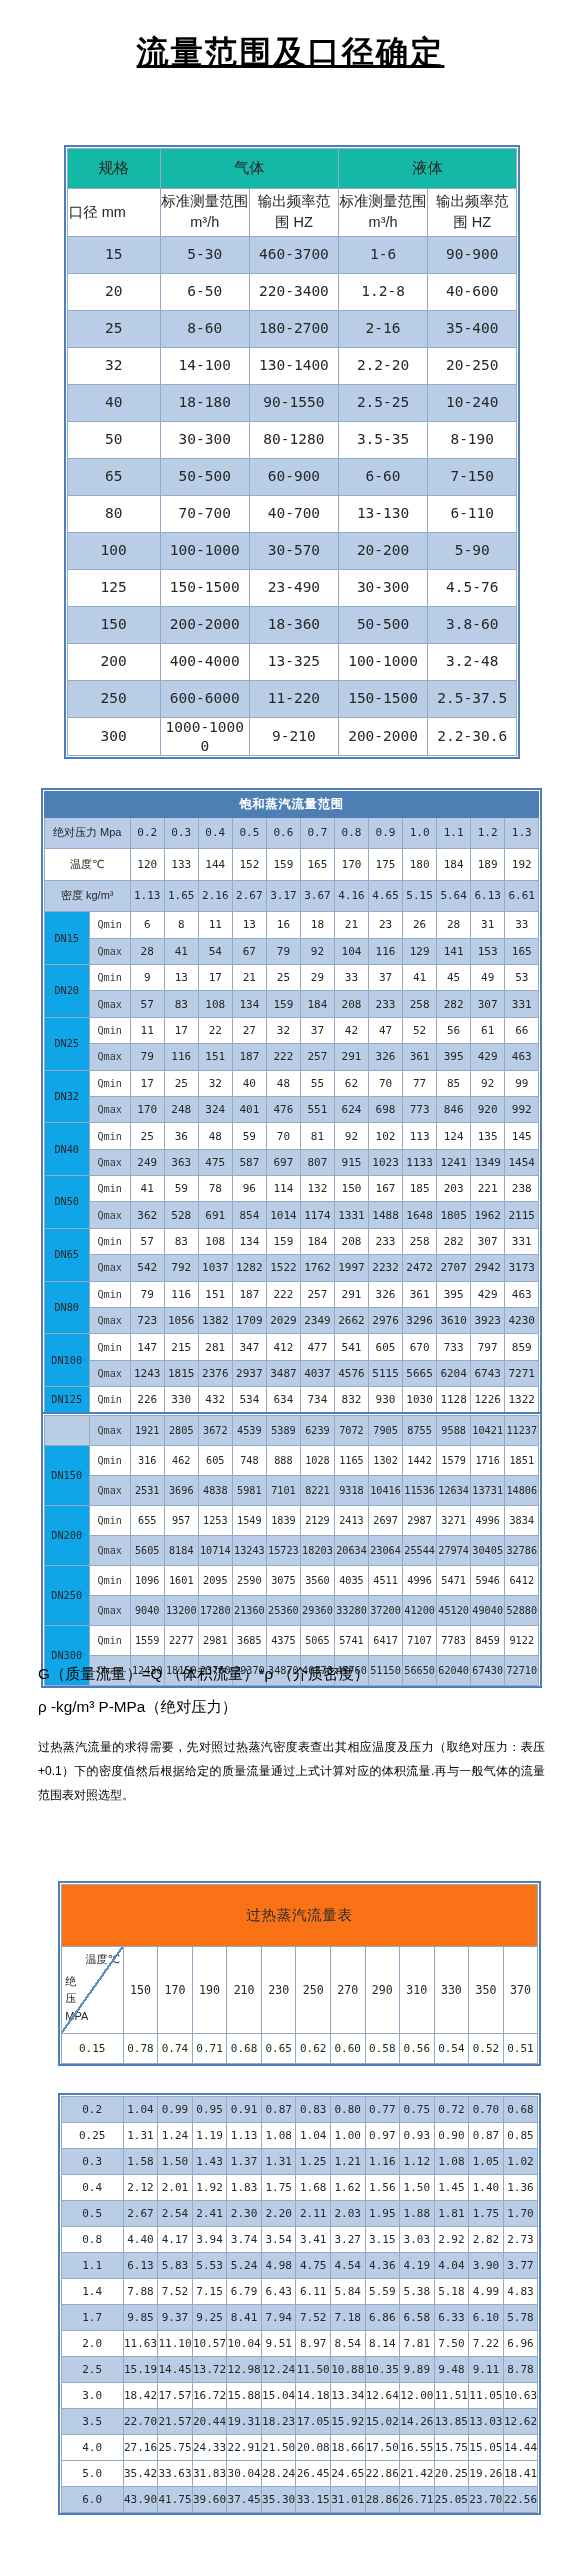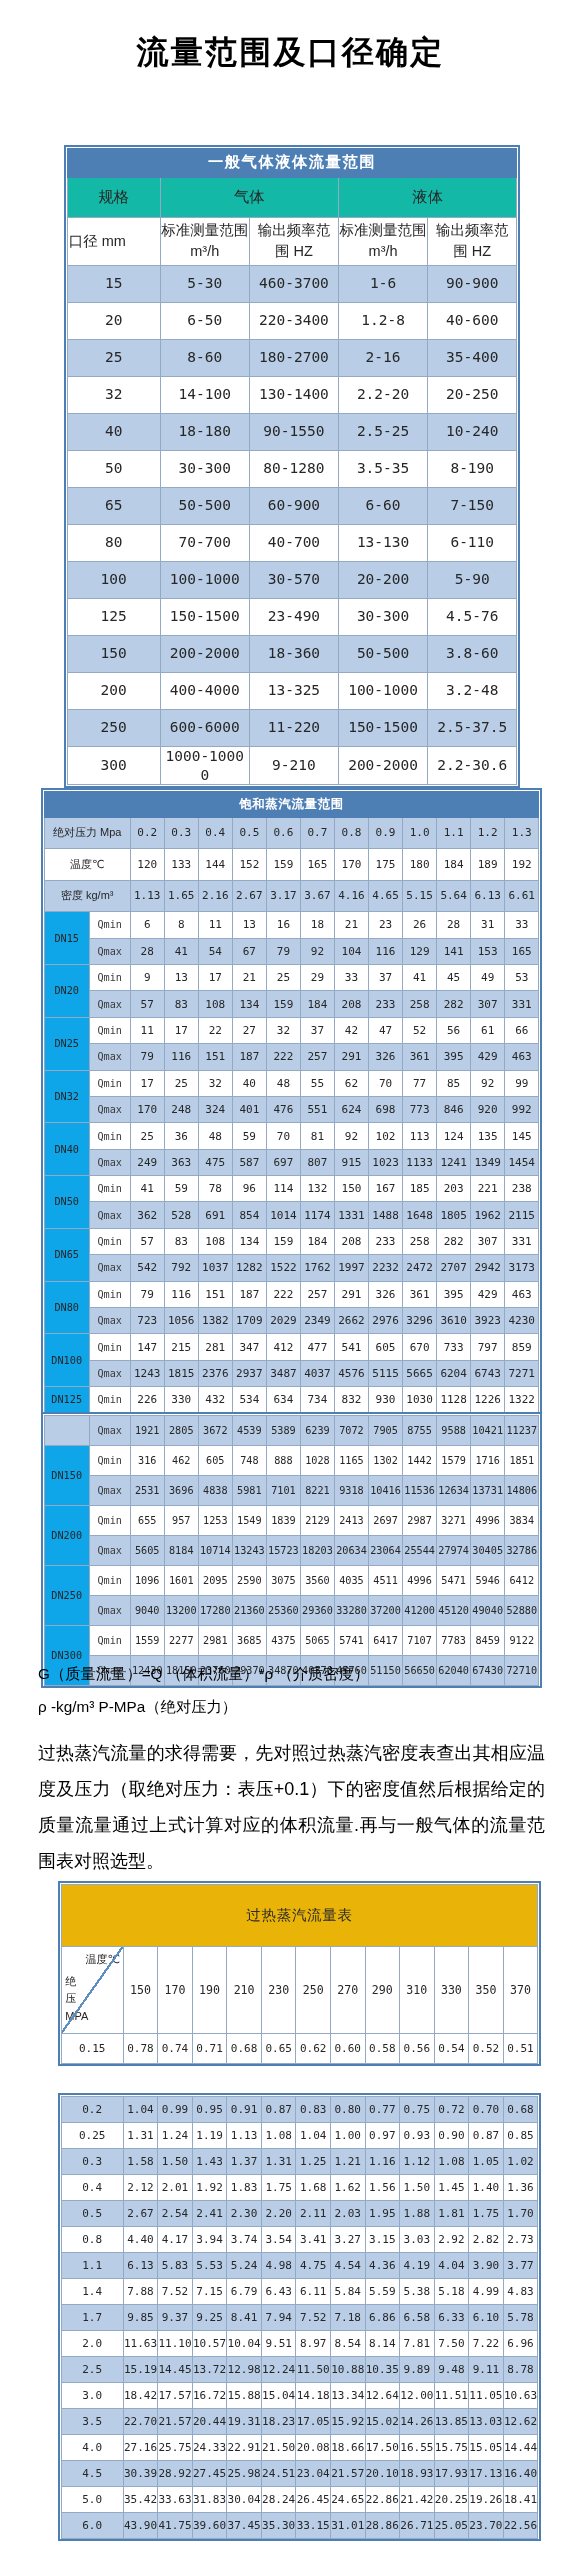--- a/index.html
+++ b/index.html
@@ -7,21 +7,21 @@
     position:relative;
     width:581px;height:2576px;
     background:#ffffff;
     font-family:"Liberation Sans","DejaVu Sans",sans-serif;
     color:#1f1f1f;
   }
   .page-title{
     margin:0;
     position:absolute;top:30.5px;left:0;width:581px;
     text-align:center;
-    font-size:32px;font-weight:bold;letter-spacing:2.2px;color:#000;
+    font-size:32px;font-weight:bold;letter-spacing:2.2px;color:#000;text-decoration:underline;
   }
   
   .frame{
     position:absolute;
     border:2.2px solid #4d7fb5;
     background:#fff;
     padding:0.7px;
     box-sizing:border-box;
   }
   table{width:100%;border-collapse:collapse;table-layout:fixed;}
@@ -54,27 +54,27 @@
   .t2 .hrow td{height:30.5px;}
   .t2 .lbl{font-size:11px;margin-left:44px;}
   .t2 .dnl{font-size:10.2px;}
   .t2 .ql{font-size:10.2px;color:#3a3a3a;}
   #t2b td{height:29px;font-size:10.2px;}
   
   #notes{position:absolute;left:38px;top:1664px;width:507px;color:#000;}
   #notes p{margin:0;}
   #notes .f1{font-size:15.3px;margin-bottom:11.6px;}
   #notes .f2{font-size:15.3px;margin-bottom:17.4px;}
-  #notes .para{font-size:18px;line-height:2.0;text-align:justify;}
+  #notes .para{font-size:12px;line-height:2.0;text-align:justify;}
   
   #t3a-frame{left:58px;top:1881px;width:483px;}
   #t3b-frame{left:58px;top:2093px;width:483px;}
   .t3 td{height:25px;font-size:11px;}
   #t3a .bar-light{
-    background:#eab308;color:#2b2b2b;height:61px;
+    background:#f97316;color:#2b2b2b;height:61px;
     font-size:14.5px;font-weight:normal;letter-spacing:0.7px;
   }
   #t3a .hd td{height:86px;background:#fff;font-size:11.6px;}
   #t3a tbody td{height:29px;}
   .corner{position:relative;padding:0;}
   .corner::after{
     content:'';position:absolute;inset:0;
     background:linear-gradient(to bottom right,
       transparent calc(50% - 1.5px),#5c8ec2 calc(50% - 1.5px),
       #5c8ec2 calc(50% + 0.7px),transparent calc(50% + 0.7px));
@@ -93,23 +93,20 @@
 <div class="frame" id="t1-frame">
   <table id="t1">
     <colgroup>
         <col style="width:93px">
         <col>
         <col>
         <col>
         <col>
       </colgroup>
     <thead>
-      <tr>
-        <td colspan="5" class="bar-dark">一般气体液体流量范围</td>
-      </tr>
       <tr class="hdr1">
         <td>规格</td>
         <td colspan="2">气体</td>
         <td colspan="2">液体</td>
       </tr>
       <tr class="hdr2">
         <td class="diam">口径 mm</td>
         <td>标准测量范围
 m³/h</td>
         <td>输出频率范
@@ -1044,35 +1041,20 @@
           <td class="num">22.91</td>
           <td class="num">21.50</td>
           <td class="num">20.08</td>
           <td class="num">18.66</td>
           <td class="num">17.50</td>
           <td class="num">16.55</td>
           <td class="num">15.75</td>
           <td class="num">15.05</td>
           <td class="num">14.44</td>
         </tr>
-        <tr class="rb">
-          <td class="num">4.5</td>
-          <td class="num">30.39</td>
-          <td class="num">28.92</td>
-          <td class="num">27.45</td>
-          <td class="num">25.98</td>
-          <td class="num">24.51</td>
-          <td class="num">23.04</td>
-          <td class="num">21.57</td>
-          <td class="num">20.10</td>
-          <td class="num">18.93</td>
-          <td class="num">17.93</td>
-          <td class="num">17.13</td>
-          <td class="num">16.40</td>
-        </tr>
         <tr class="rw">
           <td class="num">5.0</td>
           <td class="num">35.42</td>
           <td class="num">33.63</td>
           <td class="num">31.83</td>
           <td class="num">30.04</td>
           <td class="num">28.24</td>
           <td class="num">26.45</td>
           <td class="num">24.65</td>
           <td class="num">22.86</td>

